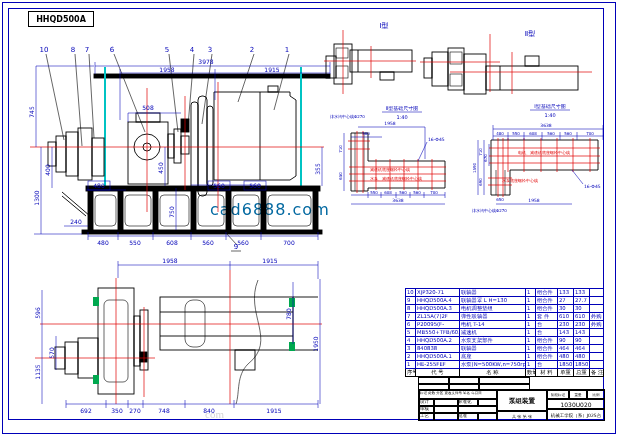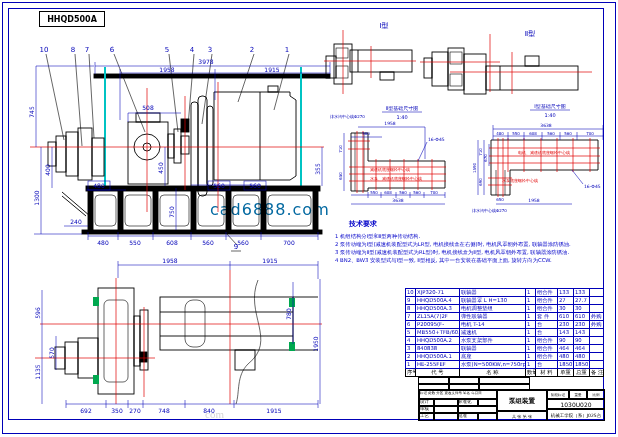--- a/index.html
+++ b/index.html
@@ -1,21 +1,21 @@
 <!DOCTYPE html>
 <html><head>
 <meta charset="utf-8">
 <style>
   html,body{margin:0;padding:0;background:#fff;}
   .sheet{position:relative;width:618px;height:437px;background:#ffffff;overflow:hidden;
          font-family:"DejaVu Sans",sans-serif;}
   .abs{position:absolute;}
   .frame{border:1px solid #0000b8;}
   .modelbox{border:1px solid #000;color:#000;font-weight:bold;font-size:8px;
-            display:flex;align-items:center;justify-content:center;margin-left:11px;}
+            display:flex;align-items:center;justify-content:center;}
   svg{display:block;font-family:"DejaVu Sans",sans-serif;}
   svg text{fill:#0000b8;font-size:6px;}
   .blk{stroke:#000;stroke-width:0.9;fill:none;}
   .blk2{stroke:#000;stroke-width:0.6;fill:none;}
   .bl{stroke:#0000b8;stroke-width:0.55;fill:none;}
   .red{stroke:#e00000;stroke-width:0.7;fill:none;}
   .cy{stroke:#00c3c3;stroke-width:2;fill:none;}
   .grn{fill:#00a84f;stroke:none;}
   .t5{font-size:5px;}.t4{font-size:4px;}.t45{font-size:4.5px;}.t7{font-size:7px;}
   .tred{fill:#e00000;}
@@ -397,27 +397,20 @@
     <text class="t4" transform="rotate(-90 15 58)" x="15" y="58" text-anchor="middle">670</text>
     <text class="t4" transform="rotate(-90 10 82)" x="10" y="82" text-anchor="middle">690</text>
     <text class="t4" x="28" y="101" text-anchor="middle">650</text>
     <text class="t45" x="62" y="102" text-anchor="middle">1958</text>
     <text class="t4" x="0" y="112">排水沟中心线Φ270</text>
     <text class="t45" x="112" y="88">16-Φ45</text>
     <text class="t4 tred" x="46" y="54">电机、减速机底座螺栓中心线</text>
     <text class="t4 tred" x="30" y="82">水泵底座螺栓中心线</text>
   </svg>
 
-  <div class="abs tech" style="left:335px;top:219px;width:270px;">
-    <div class="tr-title">技术要求</div>
-    <div class="tr-line">1 机组结构分Ⅰ型和Ⅱ型两种传动结构.</div>
-    <div class="tr-line">2 泵传动端为Ⅰ型(减速机装配型式为LR型, 电机接线盒在右侧)时, 电机风罩朝外布置, 联轴器涂防锈油.</div>
-    <div class="tr-line">3 泵传动端为Ⅱ型(减速机装配型式为RL型)时, 电机接线盒为Ⅱ型, 电机风罩朝外布置, 联轴器涂防锈油.</div>
-    <div class="tr-line">4 BN2、BW3 安装型式与Ⅰ型一致, Ⅱ型相反, 其中一台安装在基础平面上面, 旋转方向为CCW.</div>
-  </div>
 
   <div class="abs" style="left:405px;top:288px;width:198px;height:131px;">
     <table class="bom" style="position:absolute;left:0;top:0;">
       <colgroup>
           <col style="width:10px">
           <col style="width:44px">
           <col style="width:66px">
       <col style="width:10px">
           <col style="width:22px">
           <col style="width:16px">

